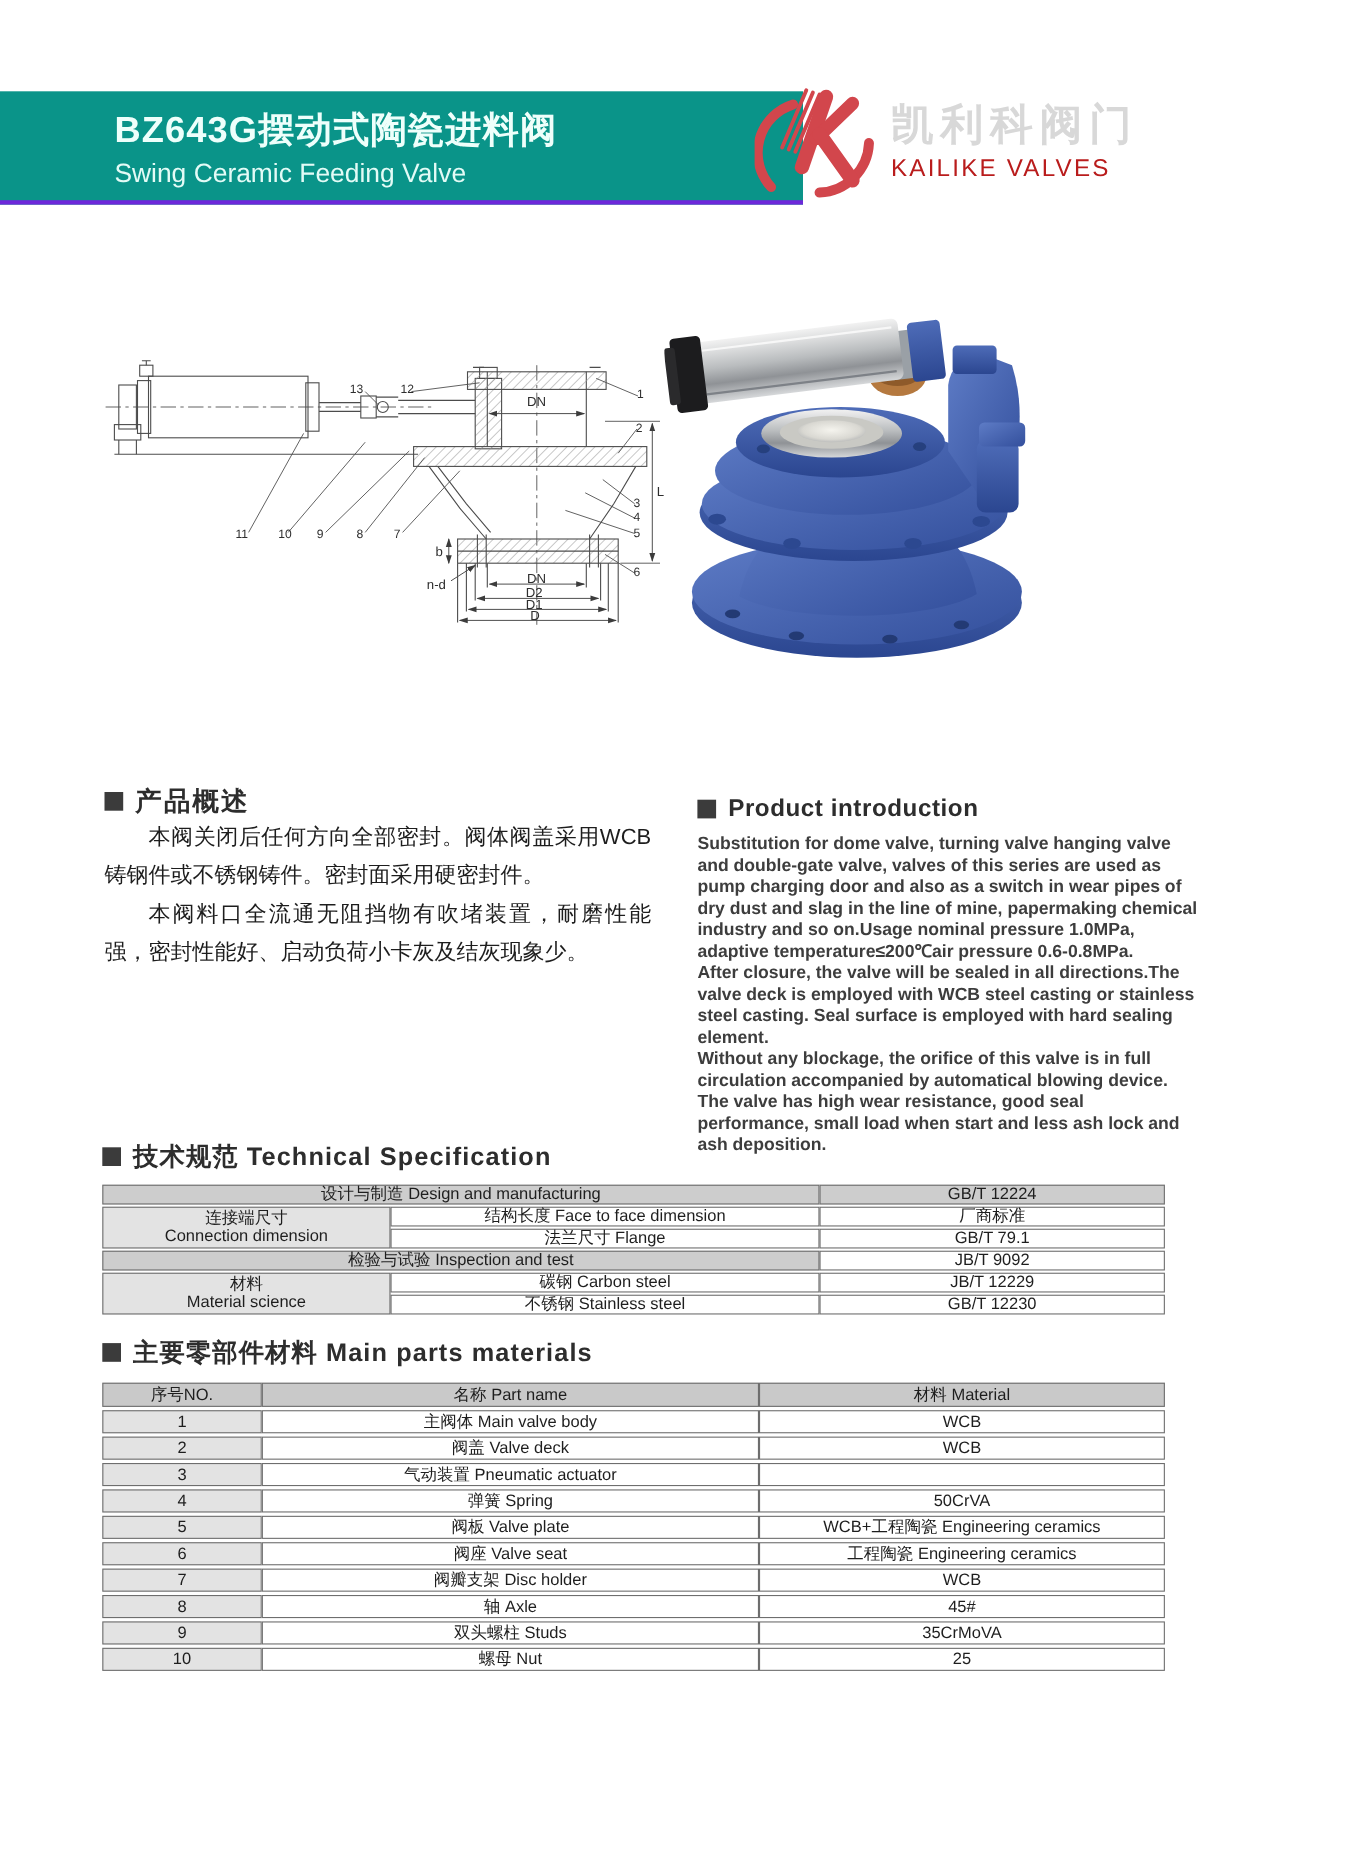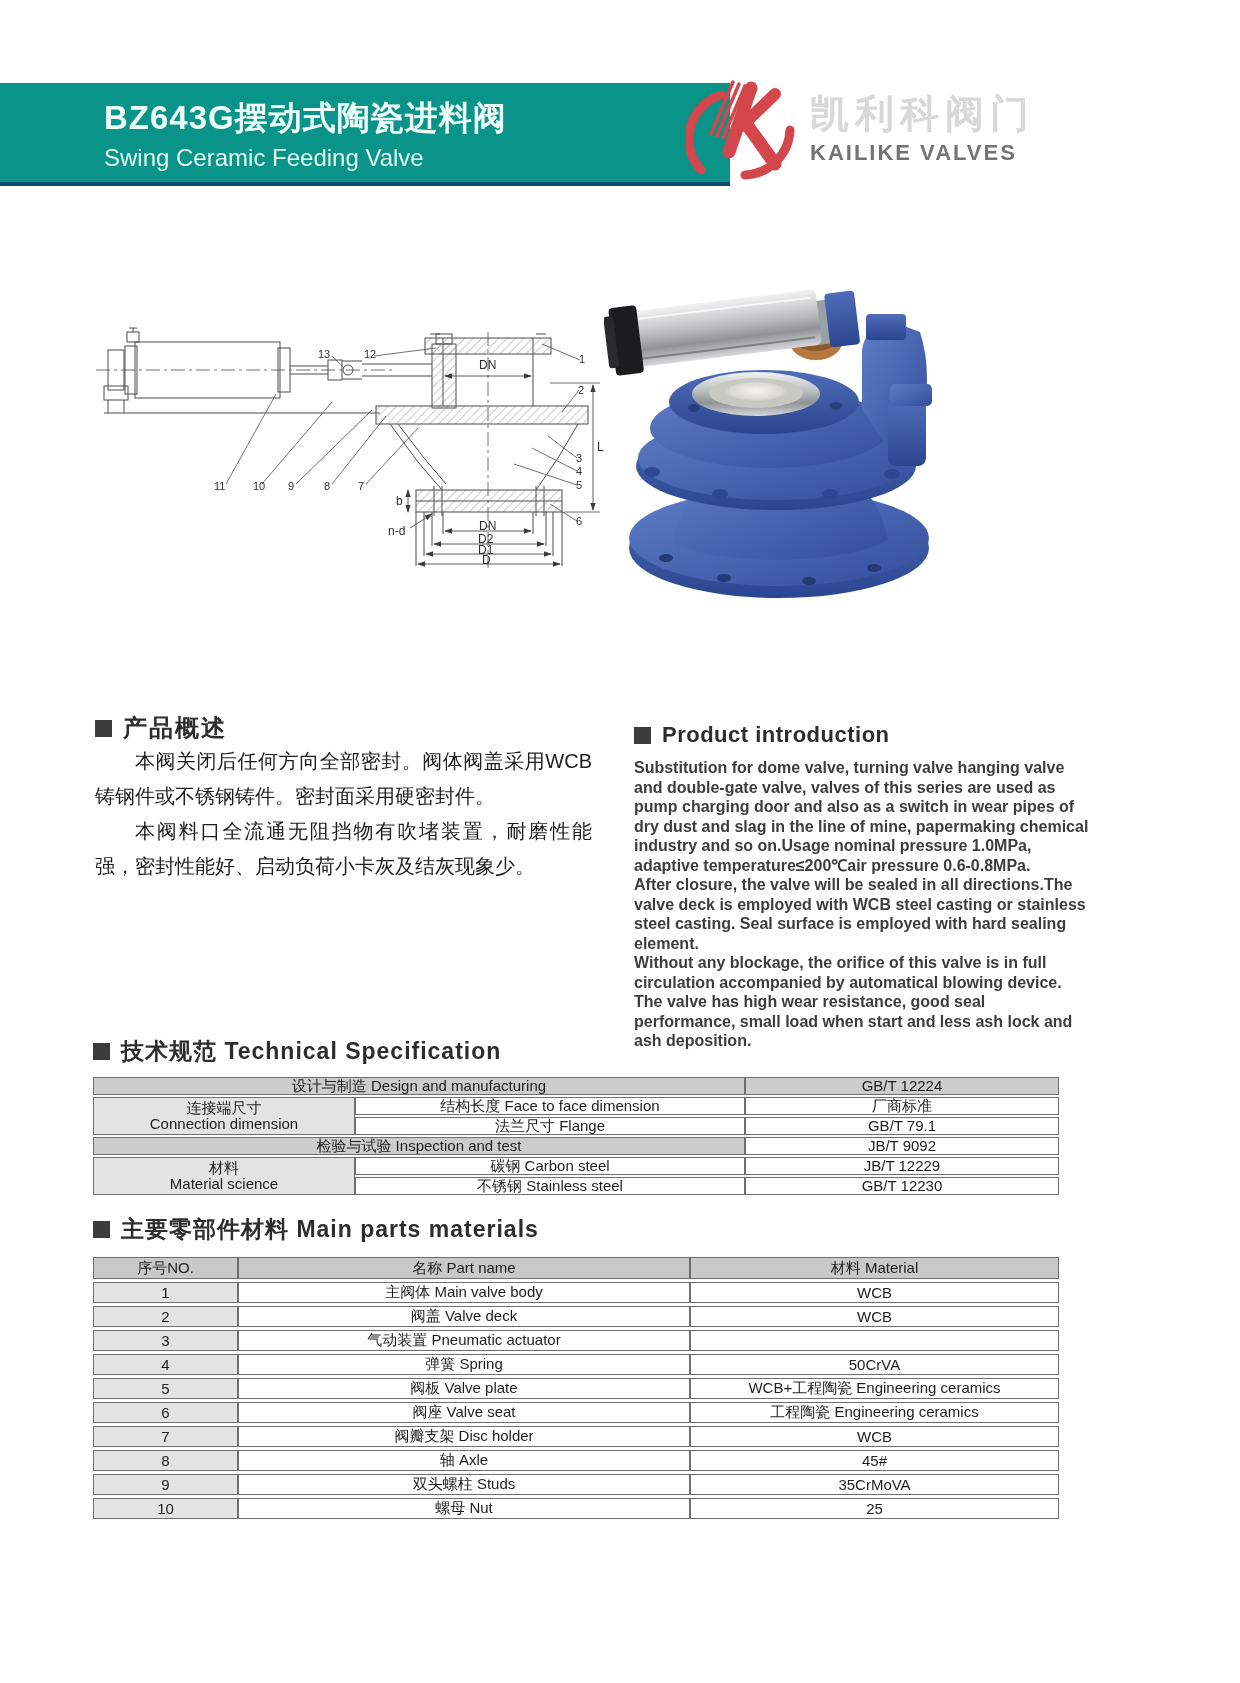--- a/index.html
+++ b/index.html
@@ -4,29 +4,29 @@
 <style>
   * { box-sizing: border-box; margin: 0; padding: 0; }
   html,body { background:#ffffff; }
   .page {
     position: relative; width: 1240px; height: 1683px; background:#fff;
     overflow: hidden; font-family: "Liberation Sans", sans-serif;
   }
   
   .banner {
     position:absolute; left:0; top:83px; width:730px; height:103px;
-    background:#0a9489; border-bottom:4px solid #0c4a6e;
+    background:#0a9489; border-bottom:4px solid #6d28d9;
     padding:13px 0 0 104px; color:#eefffb;
   }
   .banner .t-zh { font-size:33px; font-weight:bold; letter-spacing:1px; }
   .banner .t-en { font-size:24px; font-weight:normal; margin-top:3px; color:#e3fbf6; }
   .logo { position:absolute; left:686px; top:78px; display:flex; align-items:center; gap:12px; }
   .logo-mark { width:112px; height:102px; }
   .logo-zh { font-size:39px; font-weight:bold; color:#d8d8d8; letter-spacing:6px; line-height:44px; }
-  .logo-en { font-size:22px; font-weight:bold; color:#737373; letter-spacing:2px; margin-top:4px; }
+  .logo-en { font-size:22px; font-weight:normal; color:#b91c1c; letter-spacing:2px; margin-top:4px; }
 
   
   .drawing { position:absolute; left:80px; top:298px; width:540px; height:278px; }
   .drawing svg { position:absolute; left:0; top:0; }
   .lbl { position:absolute; font-size:11px; color:#2e2e2e; font-family:"Liberation Sans",sans-serif; }
   .lbl.dim { font-size:12px; }
   .photo { position:absolute; left:604px; top:280px; width:368px; height:332px; }
   .caption { position:absolute; left:905px; top:519px; }
   .caption .model { font-size:27px; font-weight:bold; color:#1f1f1f; letter-spacing:1px; }
   .caption .c-zh  { font-size:21px; font-weight:bold; color:#eda04a; letter-spacing:3px; margin-top:3px; }

